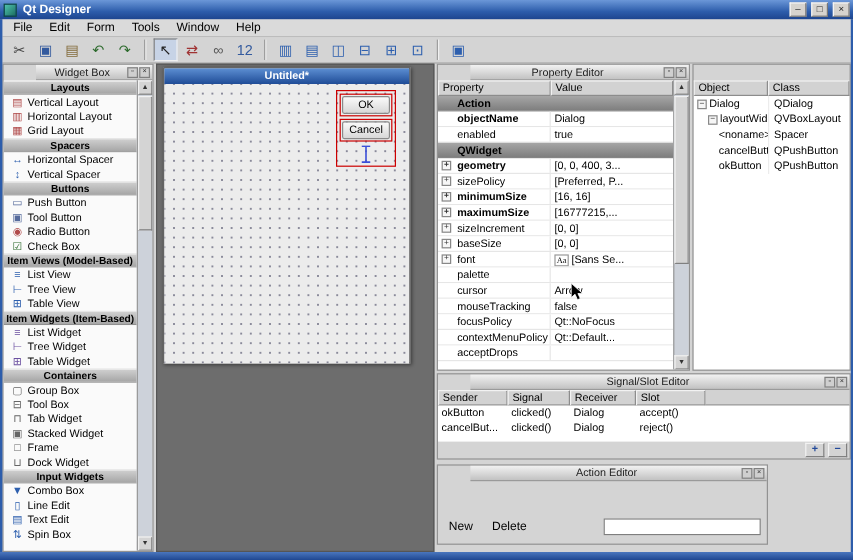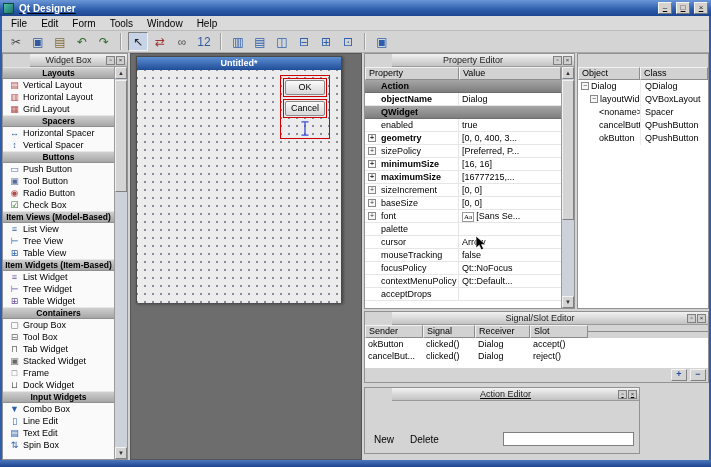--- a/index.html
+++ b/index.html
@@ -9,21 +9,21 @@
     font-size: 10px;
     background: #d4d4d4;
     position: relative;
     overflow: hidden;
     color: #000;
   }
   
   .titlebar {
     position: absolute; left: 0; top: 0; width: 711px; height: 16px;
     background: linear-gradient(to bottom, #6b97d8, #2d5dab 60%, #1d458f);
-    display: flex; align-items: center; padding: 0 3px; gap: 3px; z-index: 20; text-decoration: underline;
+    display: flex; align-items: center; padding: 0 3px; gap: 3px; z-index: 20;
   }
   .app-icon { width: 11px; height: 11px; background: linear-gradient(135deg, #4fc2ae, #1b6e5f); border: 1px solid #0c4a3e; }
   .title-text { color: #fff; font-weight: bold; font-size: 10px; flex: 1; padding-left: 2px; }
   .win-btn { width: 14px; height: 12px; background: #d6d3ce; border: 1px solid; border-color: #f4f4f4 #777 #777 #f4f4f4; font-size: 8px; line-height: 10px; text-align: center; color: #222; margin-left: 1px; }
   .side-edge { position: absolute; top: 16px; bottom: 0; width: 2px; background: #2d5dab; z-index: 15; }
   .side-edge.left { left: 0; } .side-edge.right { right: 0; }
   .bottom-edge { position: absolute; left: 0; bottom: 0; width: 711px; height: 7px; background: linear-gradient(#4a76bd, #1d458f); z-index: 15; }
 
   .menubar { position: absolute; left: 2px; top: 16px; width: 707px; height: 15px; background: #dadada; border-bottom: 1px solid #bcbcbc; display: flex; align-items: center; padding-left: 2px; }
   .menu-item { padding: 1px 7px; font-size: 10px; }
@@ -32,42 +32,42 @@
   .tb-btn { width: 20px; height: 19px; margin: 0 1px; display: flex; align-items: center; justify-content: center; font-size: 12px; border: 1px solid transparent; }
   .tb-btn.pressed { border-color: #808080 #f0f0f0 #f0f0f0 #808080; background: #c7d3e6; }
   .tb-sep { width: 2px; height: 17px; border-left: 1px solid #9e9e9e; border-right: 1px solid #f0f0f0; margin: 0 5px; }
 
   
   .panel { position: absolute; border: 1px solid #929292; background: #d4d4d4; overflow: hidden; padding-left: 27px; }
   #widget-box       { left: 2px;   top: 53px;  width: 126px; height: 407px; }
   #property-editor  { left: 364px; top: 53px;  width: 211px; height: 256px; }
   #object-inspector { left: 577px; top: 53px;  width: 132px; height: 256px; }
   #signal-slot-editor { left: 364px; top: 311px; width: 345px; height: 72px; }
-  #action-editor    { left: 364px; top: 387px; width: 276px; height: 67px; text-decoration: underline; }
+  #action-editor    { left: 364px; top: 387px; width: 276px; height: 67px; }
   .panel-header { height: 13px; background: linear-gradient(#f2f2f2, #c2c2c2); border-bottom: 1px solid #9a9a9a; display: flex; align-items: center; padding: 0 2px; }
   .panel-title { flex: 1; text-align: center; font-size: 9px; color: #222; }
   .dock-btn { width: 9px; height: 9px; border: 1px solid #808080; background: #cfcfcf; font-size: 6px; line-height: 7px; text-align: center; margin-left: 1px; color: #333; }
 
   
   .wb-list { position: absolute; top: 13px; left: 0; right: 13px; bottom: 0; background: #fafafa; overflow: hidden; }
   .wb-section { height: 12px; background: linear-gradient(#cfcfcf, #a6a6a6); border-top: 1px solid #e6e6e6; border-bottom: 1px solid #8f8f8f; font-size: 8.5px; font-weight: bold; text-align: center; line-height: 10px; white-space: nowrap; overflow: hidden; }
   .wb-item { height: 12px; display: flex; align-items: center; padding-left: 6px; font-size: 9px; background: #fafafa; }
   .wb-icon { width: 11px; font-size: 9px; line-height: 12px; margin-right: 3px; text-align: center; }
   .wb-label { white-space: nowrap; }
 
   
   .vscroll { position: absolute; background: #cdd2da; border-left: 1px solid #9a9a9a; width: 13px; }
   #wb-scroll { top: 13px; right: 0; bottom: 0; }
   #pe-scroll { top: 13px; right: 0; bottom: 0; }
   .scroll-btn { position: absolute; left: 0; width: 12px; height: 12px; background: #d4d4d4; border: 1px solid; border-color: #f2f2f2 #808080 #808080 #f2f2f2; font-size: 6px; text-align: center; line-height: 11px; color: #333; }
   .scroll-btn.up { top: 0; } .scroll-btn.down { bottom: 0; }
   .scroll-thumb { position: absolute; left: 0; width: 12px; background: #d4d4d4; border: 1px solid; border-color: #f2f2f2 #808080 #808080 #f2f2f2; }
 
   
-  .colhead { position: absolute; top: 13px; left: 0; height: 13px; display: flex; align-items: center; }
+  .colhead { position: absolute; top: 13px; left: 0; height: 13px; display: flex; }
   .hcell { background: #d2d2d2; border: 1px solid; border-color: #f2f2f2 #8c8c8c #8c8c8c #f2f2f2; font-size: 9px; padding: 0 3px; line-height: 11px; white-space: nowrap; overflow: hidden; }
   .hfill { background: #d2d2d2; border-bottom: 1px solid #8c8c8c; flex: 1; }
 
   
   #pe-colhead { right: 13px; }
   .pe-rows { position: absolute; top: 26px; left: 0; right: 13px; bottom: 0; background: #fff; overflow: hidden; }
   .prow { height: 13px; display: flex; border-bottom: 1px solid #e6e6e6; background: #fff; }
   .prow.group { background: linear-gradient(#a6a6a6, #7e7e7e); font-weight: bold; font-size: 9px; padding-left: 16px; line-height: 12px; display: block; border-bottom: 1px solid #6e6e6e; }
   .pcell { font-size: 9px; line-height: 12px; overflow: hidden; white-space: nowrap; }
   .pname { width: 94px; padding-left: 16px; position: relative; border-right: 1px solid #e6e6e6; }
@@ -308,25 +308,25 @@
   <div class="colhead" id="pe-colhead">
     <div class="hcell" style="width:94px;">Property</div>
     <div class="hcell" style="flex:1;">Value</div>
   </div>
   <div class="pe-rows">
       <div class="prow group">Action</div>
       <div class="prow">
         <div class="pcell pname bold"><span>objectName</span></div>
         <div class="pcell pvalue"><span>Dialog</span></div>
       </div>
-      <div class="prow group">QWidget</div>
       <div class="prow">
         <div class="pcell pname"><span>enabled</span></div>
         <div class="pcell pvalue"><span>true</span></div>
       </div>
+      <div class="prow group">QWidget</div>
       <div class="prow">
         <div class="pcell pname bold"><span class="expander">+</span><span>geometry</span></div>
         <div class="pcell pvalue"><span>[0, 0, 400, 3...</span></div>
       </div>
       <div class="prow">
         <div class="pcell pname"><span class="expander">+</span><span>sizePolicy</span></div>
         <div class="pcell pvalue"><span>[Preferred, P...</span></div>
       </div>
       <div class="prow">
         <div class="pcell pname bold"><span class="expander">+</span><span>minimumSize</span></div>

